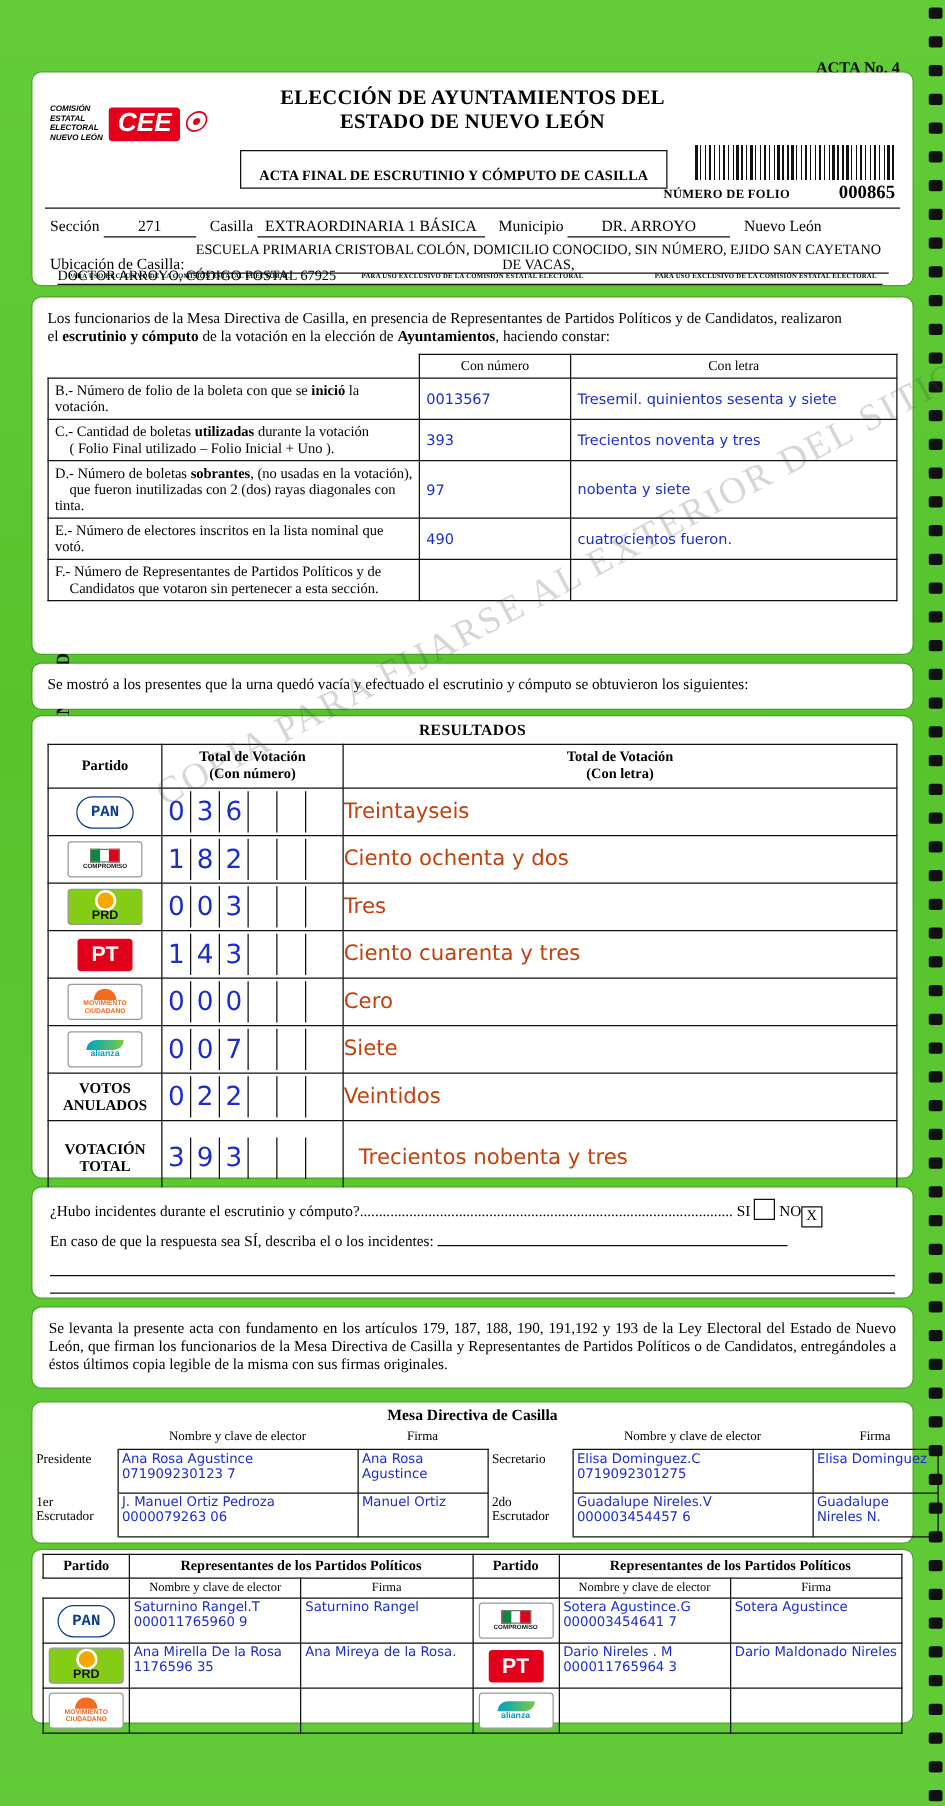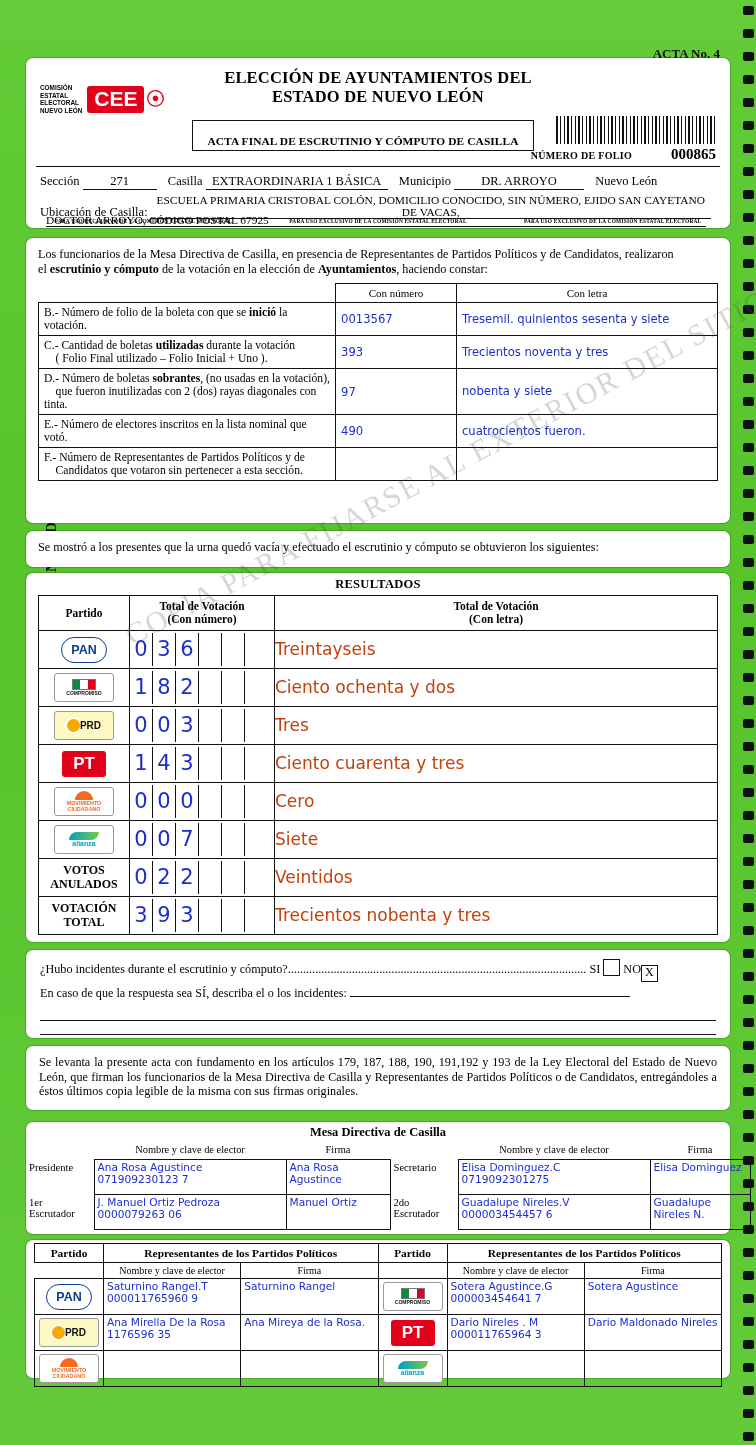--- a/index.html
+++ b/index.html
@@ -46,21 +46,21 @@
     font-weight:bold;font-size:13px;color:#111;
     font-family:"Liberation Serif",serif;
   }
 
   
   #header-card{left:26px;top:58px;width:704px;height:170px;padding:0;}
   .hdr-title{
     text-align:center;font-weight:bold;font-size:16.5px;line-height:19px;
     padding-top:10px;letter-spacing:.2px;
   }
-  .cee-logo{position:absolute;left:14px;top:26px;display:flex;align-items:center;gap:5px;}
+  .cee-logo{position:absolute;left:14px;top:26px;display:flex;align-items:center;gap:5px;font-style:italic;}
   .cee-words{font-size:6.4px;font-weight:bold;line-height:7.6px;font-family:"Liberation Sans",sans-serif;}
   .cee-box{
     background:#e2001a;color:#fff;font-weight:bold;font-size:21px;
     font-family:"Liberation Sans",sans-serif;
     padding:1px 7px 2px 7px;border-radius:3px;letter-spacing:0px;
   }
   .cee-swirl{font-size:20px;color:#e2001a;margin-left:-4px;}
   .subtitle-box{
     position:absolute;left:166px;top:62px;width:340px;
     border:1.3px solid #111;text-align:center;font-weight:bold;font-size:11.4px;
@@ -103,24 +103,24 @@
   .boxes{display:flex;height:33px;}
   .boxes .b{flex:0 0 22px;border-right:1px solid #111;}
   .boxes .b:last-child{border-right:none;}
   .digit{font-family:"DejaVu Sans",sans-serif;font-size:21px;color:#1b2ecc;text-align:center;line-height:33px;}
   .letters{font-family:"DejaVu Sans",sans-serif;font-size:17px;color:#c2410c;padding-left:6px;line-height:33px;white-space:nowrap;}
   .lbl2{font-weight:bold;font-size:12px;text-align:center;line-height:13.5px;}
 
   
   .logo{width:58px;height:27px;margin:0 auto;border-radius:3px;display:flex;align-items:center;justify-content:center;
         font-family:"Liberation Sans",sans-serif;font-weight:bold;font-size:12px;color:#fff;overflow:hidden;position:relative;}
-  .logo-pan{border:1.4px solid #0b3d91;background:#fff;color:#0b3d91;border-radius:13px;width:44px;height:24px;font-size:12.5px;}
+  .logo-pan{border:1.4px solid #0b3d91;background:#fff;color:#0b3d91;border-radius:13px;width:44px;height:24px;font-size:12.5px;font-family:Liberation Mono, monospace;}
   .logo-pri{background:#fff;border:1px solid #999;color:#111;font-size:6px;flex-direction:column;line-height:6px;}
   .pri-bars{width:22px;height:9px;background:linear-gradient(90deg,#0a8a3c 0 33%,#fff 33% 66%,#e2001a 66% 100%);border:1px solid #777;}
-  .logo-prd{background:#fef9c3;border:1px solid #999;color:#f5a800;flex-direction:row;}
+  .logo-prd{background:#84cc16;border:1px solid #999;color:#f5a800;flex-direction:column;}
   .prd-sun{width:13px;height:13px;border-radius:50%;background:#f5a800;box-shadow:0 0 0 2px #fff;}
   .prd-txt{color:#111;font-weight:bold;font-size:10px;}
   .logo-pt{background:#e2001a;color:#fff;font-size:17px;border-radius:3px;width:44px;height:26px;}
   .logo-mc{background:#fff;border:1px solid #999;color:#f26b21;font-size:5.4px;flex-direction:column;line-height:6px;font-weight:bold;}
   .mc-arc{width:18px;height:9px;border-radius:18px 18px 0 0;background:#f26b21;}
   .logo-alianza{background:#fff;border:1px solid #999;color:#00a0c6;font-size:9px;flex-direction:column;}
   .al-wave{width:30px;height:8px;background:linear-gradient(90deg,#00a0c6,#7ac943);border-radius:8px 0 8px 0;}
 
   
   #incidentes-card{left:26px;top:950px;width:704px;height:88px;}
@@ -483,21 +483,21 @@
       <td style="padding:0;">
         <div class="boxes">
           <div class="b digit">3</div>
           <div class="b digit">9</div>
           <div class="b digit">3</div>
           <div class="b"></div>
           <div class="b"></div>
           <div class="b"></div>
         </div>
       </td>
-      <td style="padding:0;" class="letters">Trecientos nobenta y tres</td>
+      <td style="padding:12px;" class="letters">Trecientos nobenta y tres</td>
     </tr>
   </tbody>
     </table>
 </div>
 
 <div class="card" id="incidentes-card">
   <div class="inc-line">
     <span>¿Hubo incidentes durante el escrutinio y cómputo?..................................................................................................</span>
     <span>SI</span>
     <span class="chk"></span>

